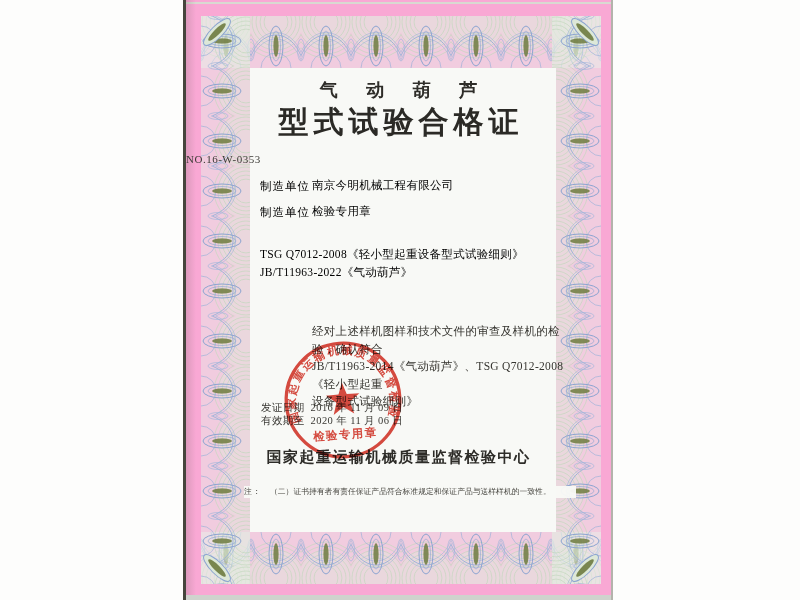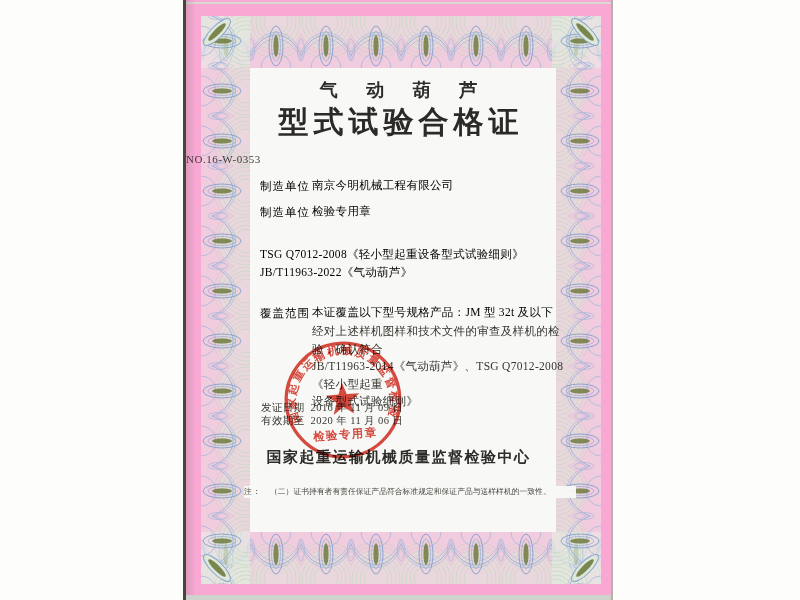--- a/index.html
+++ b/index.html
@@ -236,24 +236,20 @@
       <span class="lab">制造单位</span>
       <span class="val">南京今明机械工程有限公司</span>
     </div>
     <div class="row r1">
       <span class="lab">制造单位</span>
       <span class="val">检验专用章</span>
     </div>
     <div class="row r3">
       <span class="val">TSG Q7012-2008《轻小型起重设备型式试验细则》
 JB/T11963-2022《气动葫芦》</span>
-    </div>
-    <div class="row r5">
-      <span class="lab">覆盖范围</span>
-      <span class="val">本证覆盖以下型号规格产品：JM 型 32t 及以下</span>
     </div>
 
     <div class="txt confirm">经对上述样机图样和技术文件的审查及样机的检验，确认符合
 JB/T11963-2014《气动葫芦》、TSG Q7012-2008《轻小型起重
 设备型式试验细则》</div>
 
     <div class="date-line d0">
       <span class="dl">发证日期</span><span>2016 年 11 月 09 日</span>
     </div>
     <div class="date-line d1">

